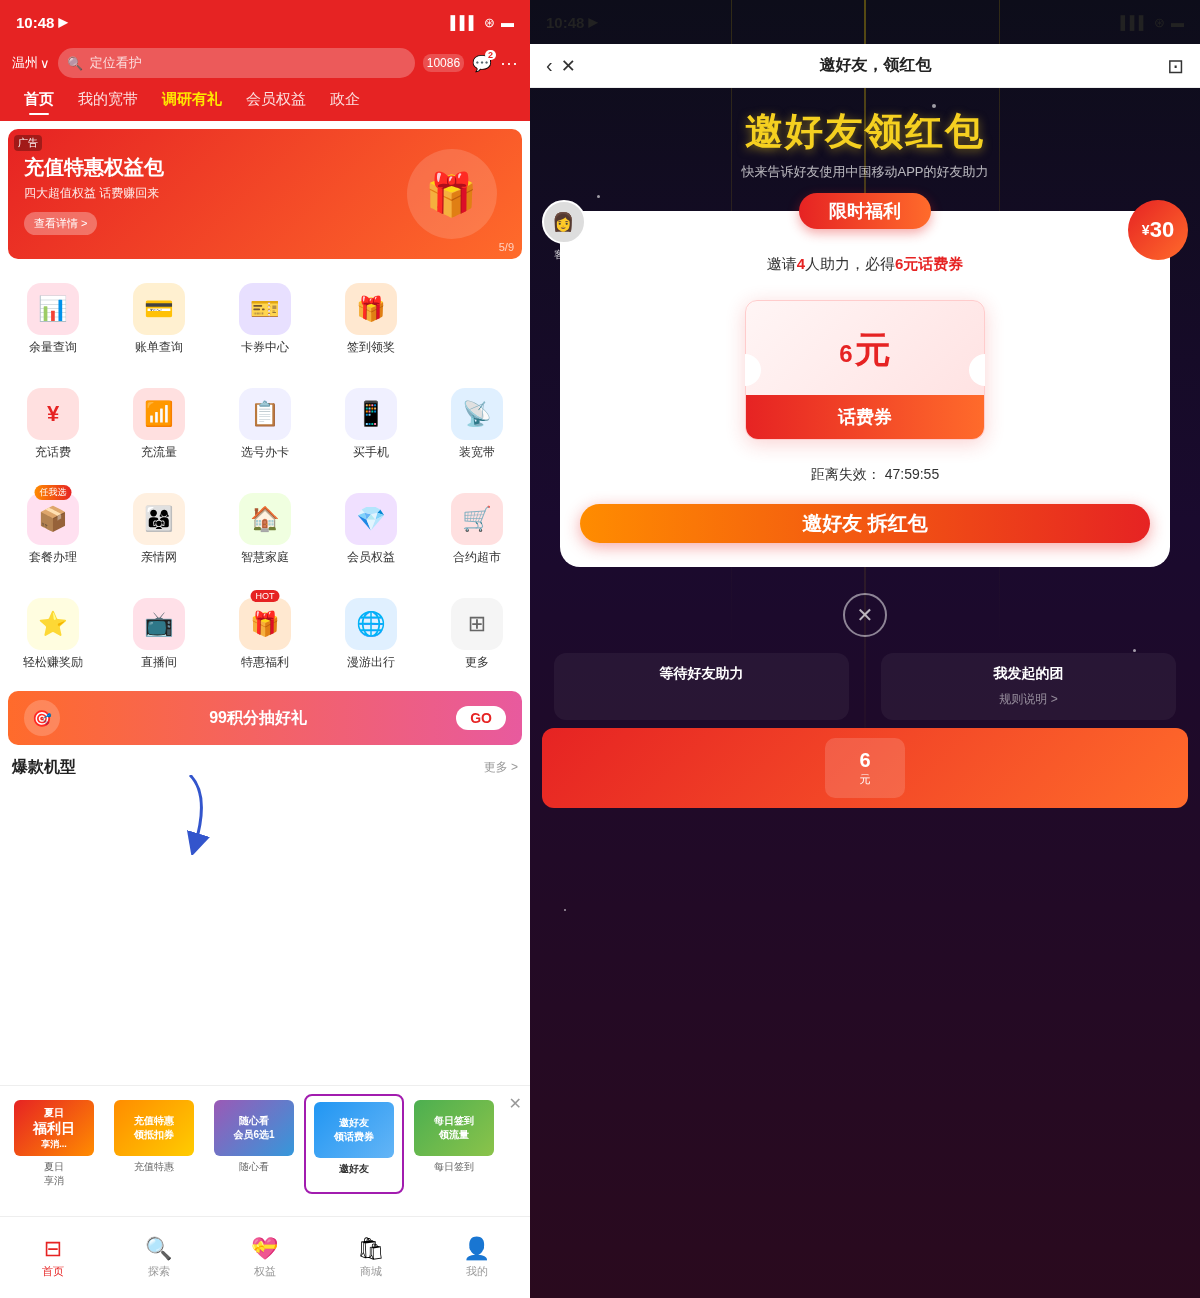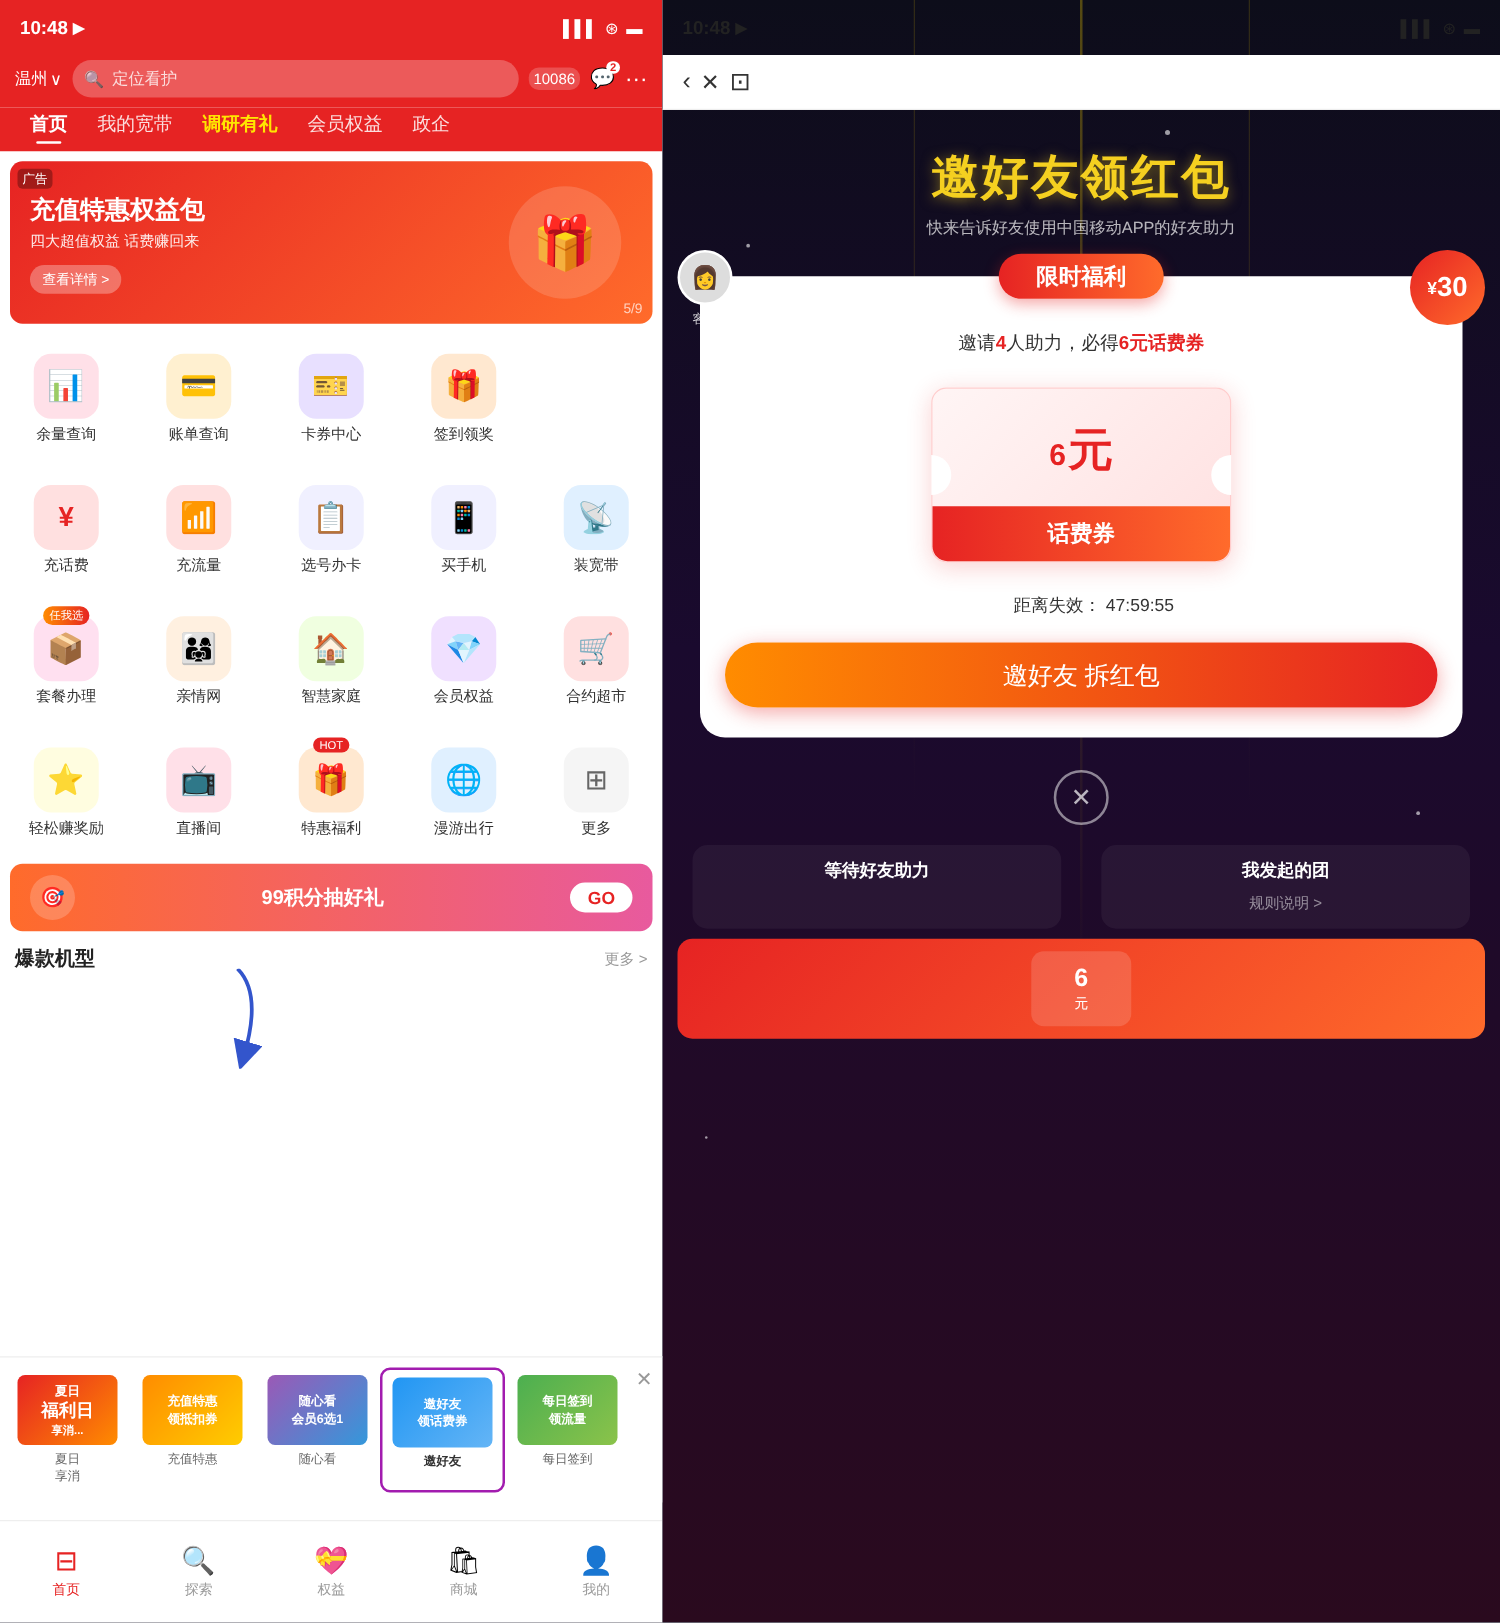--- a/index.html
+++ b/index.html
@@ -82,21 +82,21 @@
     .top-nav-right { background: #fff; height: 44px; display: flex; align-items: center; padding: 0 16px; gap: 0; border-bottom: 1px solid #eee; position: relative; z-index: 10; }
     .nav-back { font-size: 20px; color: #333; margin-right: 8px; cursor: pointer; }
     .nav-close { font-size: 18px; color: #333; margin-right: 8px; }
     .nav-title { flex: 1; text-align: center; font-size: 16px; font-weight: 600; color: #222; }
     .nav-share { font-size: 20px; color: #333; }
 
     
     .right-bg { position: absolute; top: 0; left: 0; right: 0; bottom: 0; background: linear-gradient(180deg, #0d0d1a 0%, #1a0a2e 40%, #2a0a1e 100%); }
 
     
-    .hero-section { position: relative; z-index: 5; padding: 28px 20px 20px; text-align: center; }
+    .hero-section { position: relative; z-index: 5; padding: 18px 20px 20px; text-align: center; }
     .hero-title { font-size: 38px; font-weight: 900; color: #f5d020; text-shadow: 0 2px 10px rgba(245,208,32,0.5); letter-spacing: 2px; }
     .hero-subtitle { font-size: 13px; color: rgba(255,255,255,0.7); margin-top: 6px; }
 
     
     .reward-card { position: relative; z-index: 5; margin: 10px 30px; background: #fff; border-radius: 20px; padding: 24px 20px; display: flex; flex-direction: column; align-items: center; }
     .reward-invite-text { font-size: 15px; color: #333; text-align: right; margin-bottom: 16px; }
     .reward-invite-text span.num { color: #e62323; font-weight: 700; }
     .reward-invite-text span.prize { color: #e62323; font-weight: 700; }
 
     
@@ -105,21 +105,21 @@
     .voucher-ribbon { position: absolute; bottom: 0; left: 0; right: 0; background: linear-gradient(90deg, #e62323, #ff6b2b); height: 44px; border-radius: 0 0 12px 12px; display: flex; align-items: center; justify-content: center; }
     .voucher-ribbon-text { color: #fff; font-size: 18px; font-weight: 700; }
     .voucher-tab-left { position: absolute; left: -1px; top: 50%; transform: translateY(-50%); width: 16px; height: 32px; background: #fff; border-radius: 0 16px 16px 0; }
     .voucher-tab-right { position: absolute; right: -1px; top: 50%; transform: translateY(-50%); width: 16px; height: 32px; background: #fff; border-radius: 16px 0 0 16px; }
 
     
     .countdown { font-size: 14px; color: #666; margin-bottom: 20px; padding-left: 20px; }
     .countdown span { color: #333; }
 
     
-    .invite-btn { width: 100%; height: 52px; background: linear-gradient(90deg, #ff8c00, #e62323); border-radius: 26px; display: flex; align-items: center; justify-content: center; color: #fff; font-size: 20px; font-weight: 400; cursor: pointer; box-shadow: 0 4px 16px rgba(230,35,35,0.4); }
+    .invite-btn { width: 100%; height: 39px; background: linear-gradient(90deg, #ff8c00, #e62323); border-radius: 26px; display: flex; align-items: center; justify-content: center; color: #fff; font-size: 20px; font-weight: 700; cursor: pointer; box-shadow: 0 4px 16px rgba(230,35,35,0.4); }
 
     
     .close-circle { position: relative; z-index: 5; width: 44px; height: 44px; border-radius: 50%; border: 2px solid rgba(255,255,255,0.5); display: flex; align-items: center; justify-content: center; color: rgba(255,255,255,0.7); font-size: 20px; margin: 16px auto; cursor: pointer; }
 
     
     .bottom-section { position: relative; z-index: 5; background: rgba(255,255,255,0.05); margin: 0 12px; border-radius: 12px; padding: 12px; }
     .bottom-section-title { color: #fff; font-size: 14px; font-weight: 600; margin-bottom: 8px; text-align: center; }
     .bottom-section-sub { color: rgba(255,255,255,0.5); font-size: 12px; text-align: center; }
 
     
@@ -432,20 +432,21 @@
     <div class="status-icons-right">
       <span>▌▌▌</span>
       <span>⊛</span>
       <span>▬</span>
     </div>
   </div>
 
   <div class="top-nav-right">
     <span class="nav-back">‹</span>
     <span class="nav-close">✕</span>
+    <span class="nav-title">邀好友，领红包</span>
     <span class="nav-share">⊡</span>
   </div>
 
   <div class="user-row">
     <div class="user-avatar">
       <span>👩</span>
     </div>
     <span class="user-label">客端</span>
   </div>
   <div class="thirty-badge">

